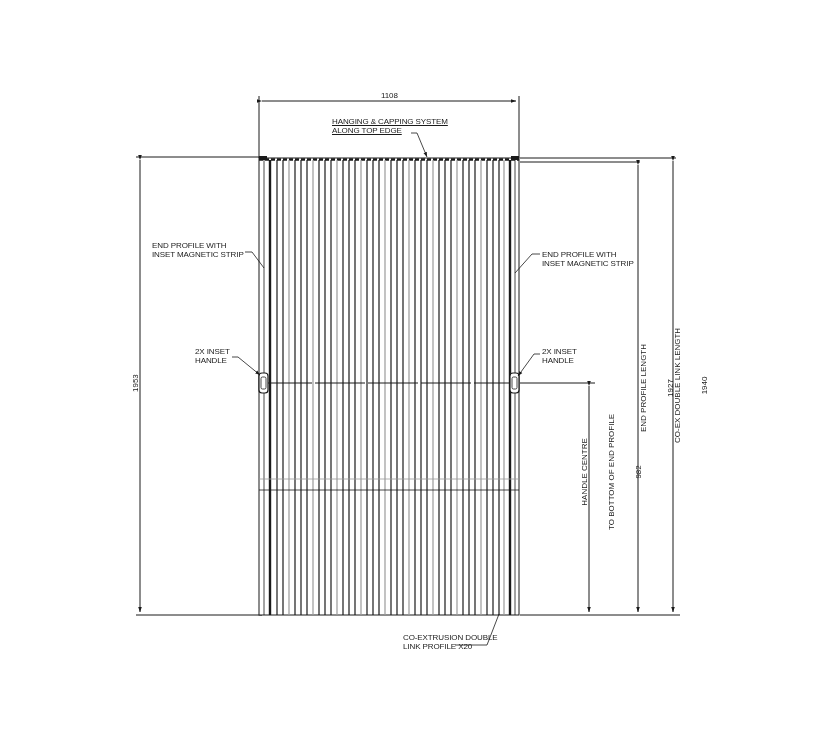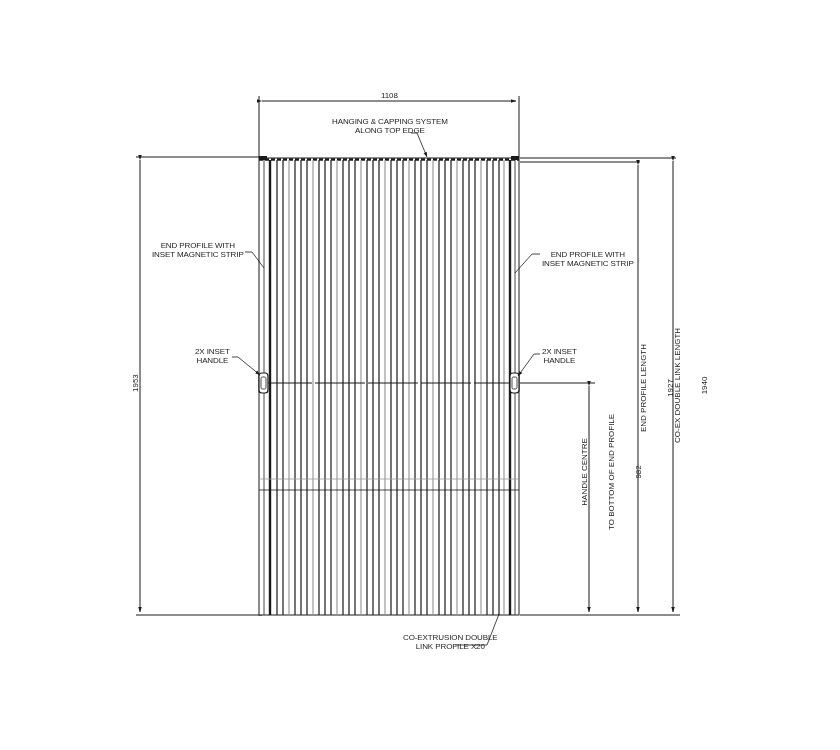--- a/index.html
+++ b/index.html
@@ -1,18 +1,18 @@
 <!DOCTYPE html>
 <html><head>
 <meta charset="utf-8">
 <style>
   html, body { margin: 0; padding: 0; background: #ffffff; }
   body { width: 840px; height: 750px; position: relative; overflow: hidden; font-family: "Liberation Sans", sans-serif; }
   #drawing { position: absolute; left: 0; top: 0; width: 840px; height: 750px; }
-  .lbl { position: absolute; font-family: "Liberation Sans", sans-serif; font-size: 8px; line-height: 9px; color: #1a1a1a; white-space: pre; text-transform: uppercase; letter-spacing: -0.1px; text-align: center; }
+  .lbl { position: absolute; font-family: "Liberation Sans", sans-serif; font-size: 8px; line-height: 9px; color: #1a1a1a; white-space: pre; text-transform: uppercase; letter-spacing: -0.1px; }
   .vlbl { position: absolute; font-family: "Liberation Sans", sans-serif; font-size: 8px; line-height: 9px; color: #1a1a1a; white-space: pre; text-align: center; transform-origin: 0 0; transform: rotate(-90deg); }
 </style>
 </head>
 <body>
 
 <svg id="drawing" width="840" height="750" viewBox="0 0 840 750" xmlns="http://www.w3.org/2000/svg">
   <defs>
     <marker id="arrow" markerWidth="6" markerHeight="6" refX="5" refY="3" orient="auto" markerUnits="userSpaceOnUse">
       <path d="M0,1.2 L5,3 L0,4.8 Z" fill="#1a1a1a"></path>
     </marker>
@@ -130,21 +130,21 @@
     <polyline points="232,357 238,357 260,375" marker-end="url(#arrow)"></polyline>
 
     <polyline points="540,354 534,354 518,376" marker-end="url(#arrow)"></polyline>
 
     <polyline points="455,645 487,645 499,614"></polyline>
   </g>
 </svg>
 
 <div class="lbl" style="left:381px; top:91px;">1108</div>
 
-<div class="lbl" style="left:332px; top:117px;">HANGING &amp; CAPPING SYSTEM
+<div class="lbl" style="left:332px; top:117px;text-decoration:underline;">HANGING &amp; CAPPING SYSTEM
 ALONG TOP EDGE</div>
 
 <div class="lbl" style="left:152px; top:241px;">END PROFILE WITH
 INSET MAGNETIC STRIP</div>
 
 <div class="lbl" style="left:542px; top:250px;">END PROFILE WITH
 INSET MAGNETIC STRIP</div>
 
 <div class="lbl" style="left:195px; top:347px;">2x INSET
 HANDLE</div>

